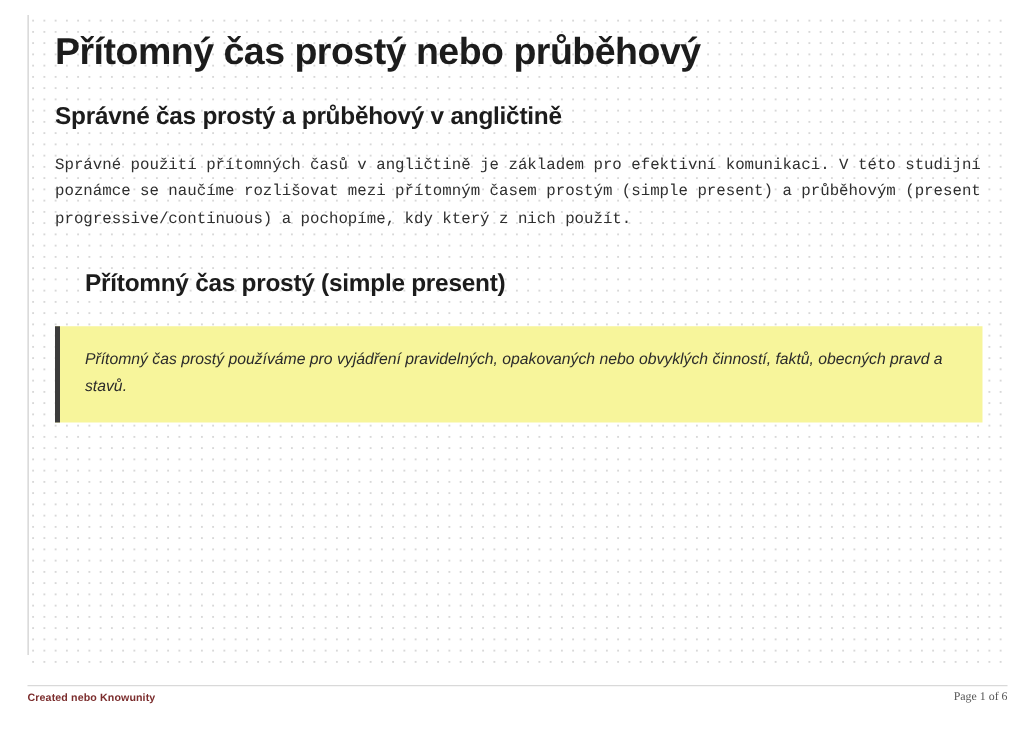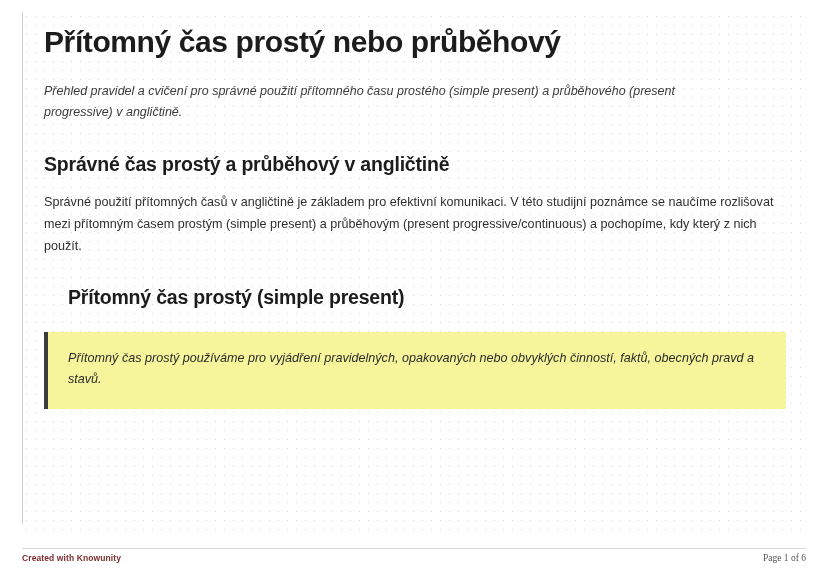--- a/index.html
+++ b/index.html
@@ -78,20 +78,21 @@
     margin: 0 0 16px 0;
     color: #1c1c1c;
   }
 
   p.body-text {
     font-size: 12.6px;
     line-height: 1.72;
     margin: 0 0 28px 0;
     color: #2f2f2f;
     max-width: 745px;
+    font-family: Liberation Mono, monospace;
   }
 
   h2.section-heading.second {
     margin-top: 2px;
     margin-bottom: 22px;
     margin-left: 24px;
   }
 
   .callout {
     position: relative;
@@ -148,33 +149,32 @@
 
 <div class="page">
 
   <div class="dot-grid"></div>
   <div class="left-rule"></div>
 
   <div class="content">
 
     <h1 class="doc-title">Přítomný čas prostý nebo průběhový</h1>
 
-    <p class="doc-subtitle">Přehled pravidel a cvičení pro správné použití přítomného času prostého (simple present) a průběhového (present progressive) v angličtině.</p>
 
     <h2 class="section-heading">Správné čas prostý a průběhový v angličtině</h2>
 
     <p class="body-text">Správné použití přítomných časů v angličtině je základem pro efektivní komunikaci. V této studijní poznámce se naučíme rozlišovat mezi přítomným časem prostým (simple present) a průběhovým (present progressive/continuous) a pochopíme, kdy který z nich použít.</p>
 
     <h2 class="section-heading second">Přítomný čas prostý (simple present)</h2>
 
     <div class="callout">
       <p>Přítomný čas prostý používáme pro vyjádření pravidelných, opakovaných nebo obvyklých činností, faktů, obecných pravd a stavů.</p>
     </div>
 
   </div>
 
   <div class="footer">
     <div class="footer-divider"></div>
-    <div class="footer-brand">Created with Knowunity</div>
+    <div class="footer-brand">Created nebo Knowunity</div>
     <div class="footer-page">Page 1 of 6</div>
   </div>
 
 </div>
 
 </body></html>

